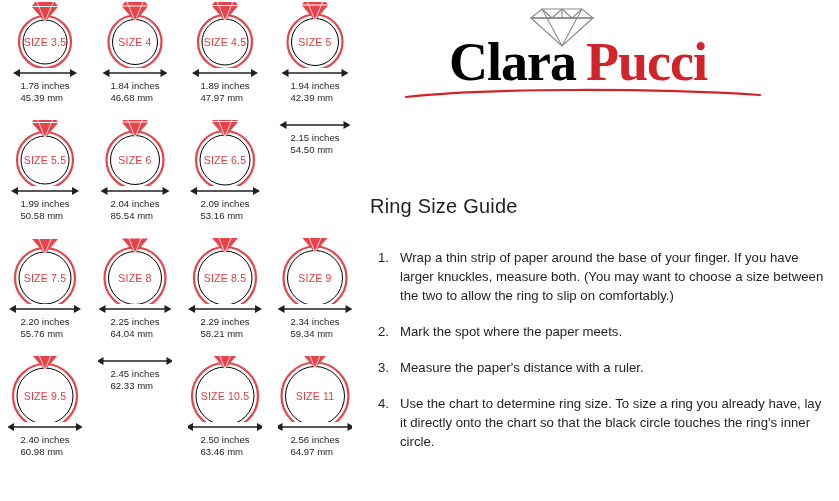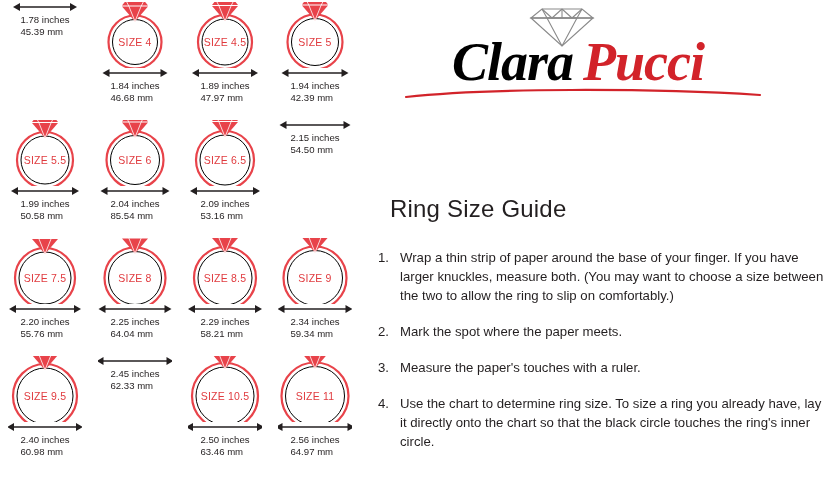--- a/index.html
+++ b/index.html
@@ -103,21 +103,20 @@
     width: 92px;
     height: 42px;
   }
   .brand {
     position: absolute;
     left: 0;
     top: 28px;
     width: 400px;
     text-align: center;
     font-family: "Liberation Serif", serif;
-    font-style: italic;
     font-size: 54px;
     line-height: 60px;
     white-space: nowrap;
   }
   .brand .clara {
     color: #000000;
     font-weight: bold;
     letter-spacing: -1px;
   }
   .brand .pucci {
@@ -129,23 +128,23 @@
   .swoosh {
     position: absolute;
     left: 20px;
     top: 82px;
     width: 370px;
     height: 14px;
   }
 
   .guide-title {
     position: absolute;
-    left: 22px;
+    left: 2px;
     top: 195px;
-    font-size: 24px;
+    font-size: 20px;
     color: #231f20;
     letter-spacing: 0.2px;
   }
 
   .steps {
     position: absolute;
     left: 10px;
     top: 248px;
     width: 448px;
   }
@@ -165,20 +164,37 @@
   }
 </style>
 </head>
 <body>
 
 <div class="page">
 
   <div class="chart" id="chart">
       <div class="chart-row">
         <div class="cell">  
+          <div class="ring">    
+            <svg viewBox="0 0 74 66" width="74" height="66">      
+              <circle cx="37" cy="40" r="26" fill="none" stroke="#e8434a" stroke-width="2.2"></circle>      
+              <circle cx="37" cy="40" r="22" fill="#ffffff" stroke="#000000" stroke-width="1"></circle>      
+              <g fill="#e8434a">        
+                <path d="M24,4 L50,4 L46,-1 L28,-1 Z"></path>        
+                <path d="M24,5 L50,5 L37,20 Z"></path>      
+              </g>      
+              <g stroke="#ffffff" stroke-width="0.8" fill="none">        
+                <path d="M28,-1 L31,5"></path>        
+                <path d="M46,-1 L43,5"></path>        
+                <path d="M31,5 L37,20"></path>        
+                <path d="M43,5 L37,20"></path>      
+              </g>    
+            </svg>    
+            <div class="size-label">SIZE 3.5</div>  
+          </div>  
           <div class="arrow">    
             <svg viewBox="0 0 74 12" width="74" height="12">      
               <line x1="11" y1="6" x2="63" y2="6" stroke="#231f20" stroke-width="1.6"></line>      
               <polygon points="5,6 12,2 12,10" fill="#231f20"></polygon>      
               <polygon points="69,6 62,2 62,10" fill="#231f20"></polygon>    
             </svg>  
           </div>  
           <div class="meas">    
             <div>1.78 inches</div>    
             <div>45.39 mm</div>  
@@ -645,21 +661,21 @@
         <div class="step">
           <div class="step-num">1.</div>
           <div class="step-text">Wrap a thin strip of paper around the base of your finger. If you have larger knuckles, measure both. (You may want to choose a size between the two to allow the ring to slip on comfortably.)</div>
         </div>
         <div class="step">
           <div class="step-num">2.</div>
           <div class="step-text">Mark the spot where the paper meets.</div>
         </div>
         <div class="step">
           <div class="step-num">3.</div>
-          <div class="step-text">Measure the paper's touches with a ruler.</div>
+          <div class="step-text">Measure the paper's distance with a ruler.</div>
         </div>
         <div class="step">
           <div class="step-num">4.</div>
           <div class="step-text">Use the chart to determine ring size. To size a ring you already have, lay it directly onto the chart so that the black circle touches the ring's inner circle.</div>
         </div>
       </div>
 
   </div>
 </div>
 

